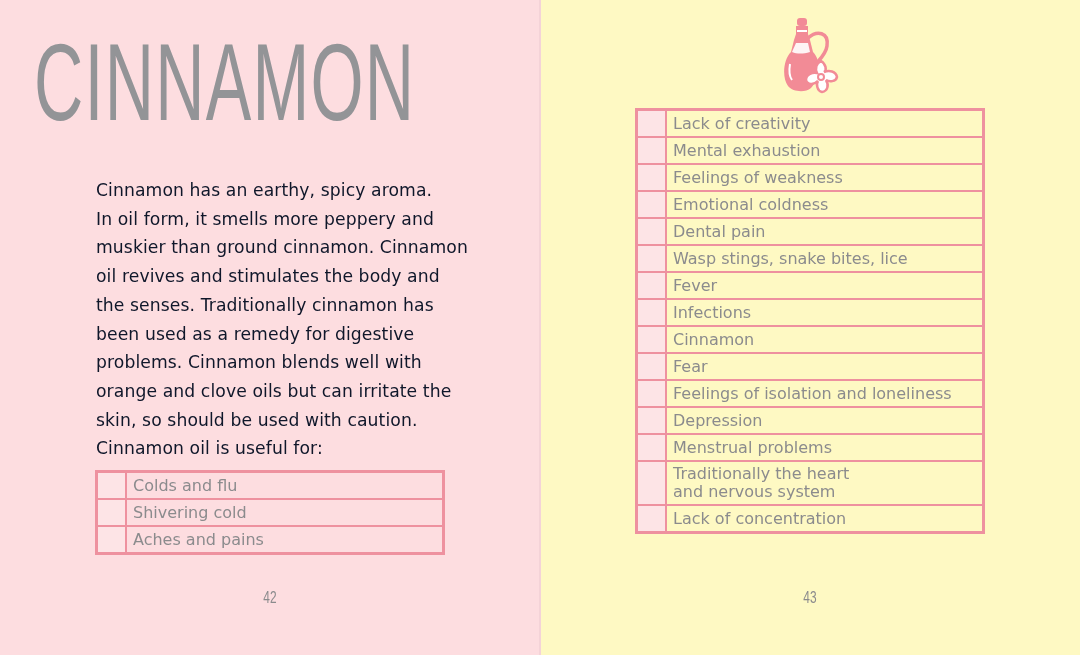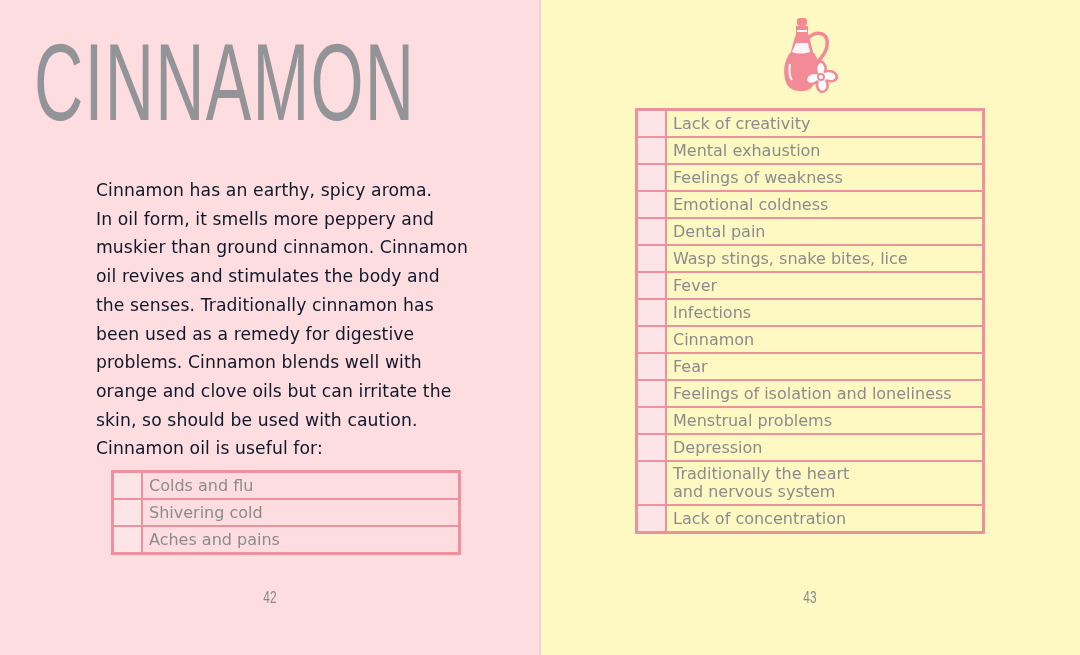--- a/index.html
+++ b/index.html
@@ -43,21 +43,21 @@
     }
     table.checklist td {
       border: 2px solid #ee919f;
       padding: 0;
       font-size: 16px;
       color: #8b8b8d;
       vertical-align: middle;
     }
     table.checklist td.box { width: 27px; background: #fde4e6; }
     table.checklist td.label { padding-left: 6px; line-height: 18px; }
-    .left-table { left: 95px; top: 470px; width: 350px; margin-left: 16px; }
+    .left-table { left: 95px; top: 470px; width: 350px; }
     .left-table td { height: 25px; }
     .right-table { left: 635px; top: 108px; width: 350px; }
     .right-table td { height: 25px; }
     .right-table td.box { background: #fde6e8; }
     .left-table td.box { background: #fde9eb; }
     .right-table tr.tall td { height: 42px; }
     .label-line { display: block; }
     .page-num {
       position: absolute; top: 588px;
       font-family: "Liberation Sans", sans-serif;
@@ -173,25 +173,25 @@
   <tr>
         <td class="box"></td>
         <td class="label">Fear</td>
       </tr>
   <tr>
         <td class="box"></td>
         <td class="label">Feelings of isolation and loneliness</td>
       </tr>
   <tr>
         <td class="box"></td>
+        <td class="label">Depression</td>
+      </tr>
+  <tr>
+        <td class="box"></td>
         <td class="label">Menstrual problems</td>
-      </tr>
-  <tr>
-        <td class="box"></td>
-        <td class="label">Depression</td>
       </tr>
   <tr class="tall">
     <td class="box"></td>
     <td class="label">
       <span class="label-line">Traditionally the heart</span>
       <span class="label-line">and nervous system</span>
     </td>
   </tr>
   <tr>
         <td class="box"></td>

